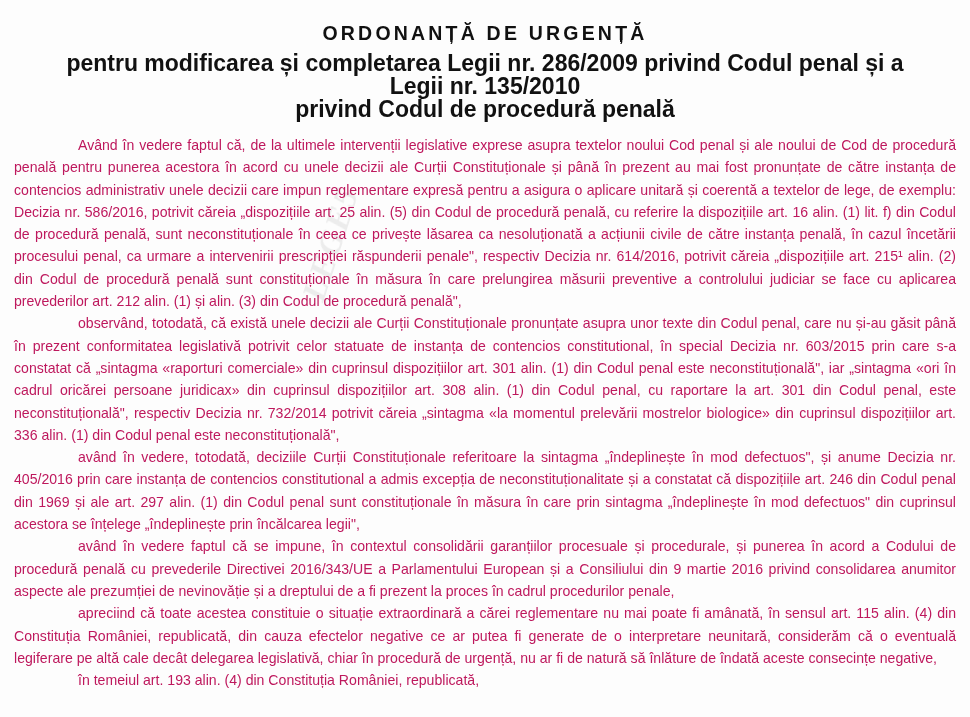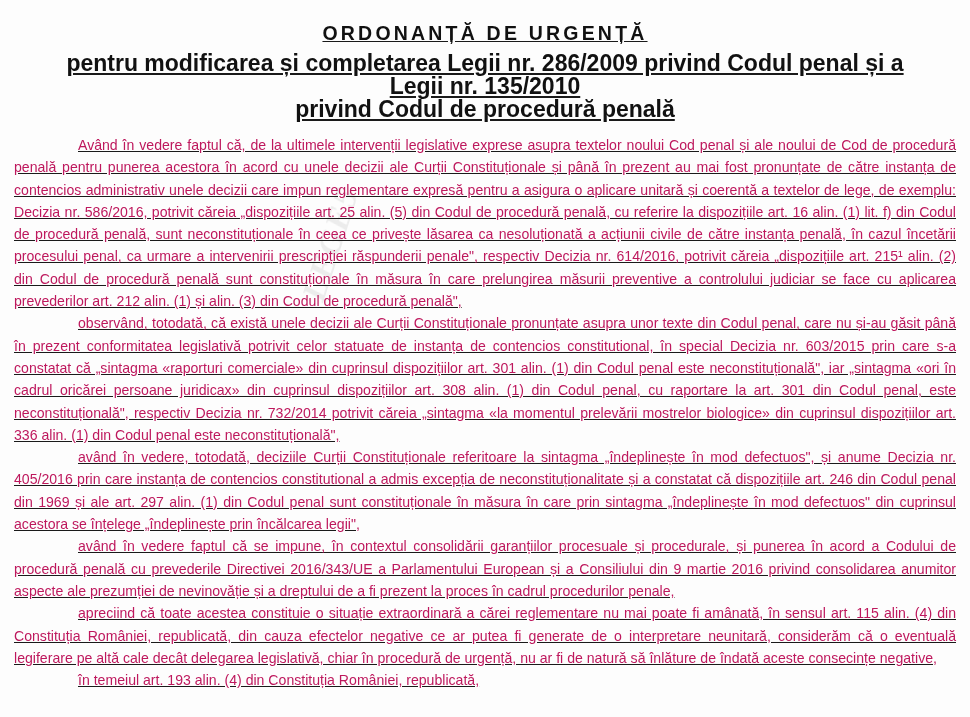--- a/index.html
+++ b/index.html
@@ -44,21 +44,20 @@
     color: #7a7a7a;
     white-space: nowrap;
     transform-origin: left top;
     transform: rotate(-72deg) translate(-300px, 60px);
   }
   .content {
     position: relative;
     z-index: 1;
     padding: 14px 14px 0 14px;
     box-sizing: border-box;
-    text-decoration: underline;
   }
   .doc-title {
     text-align: center;
     font-weight: bold;
     font-size: 19.5px;
     letter-spacing: 3.2px;
     margin: 8px 0 0 0;
     color: #111;
   }
   .doc-subtitle {

